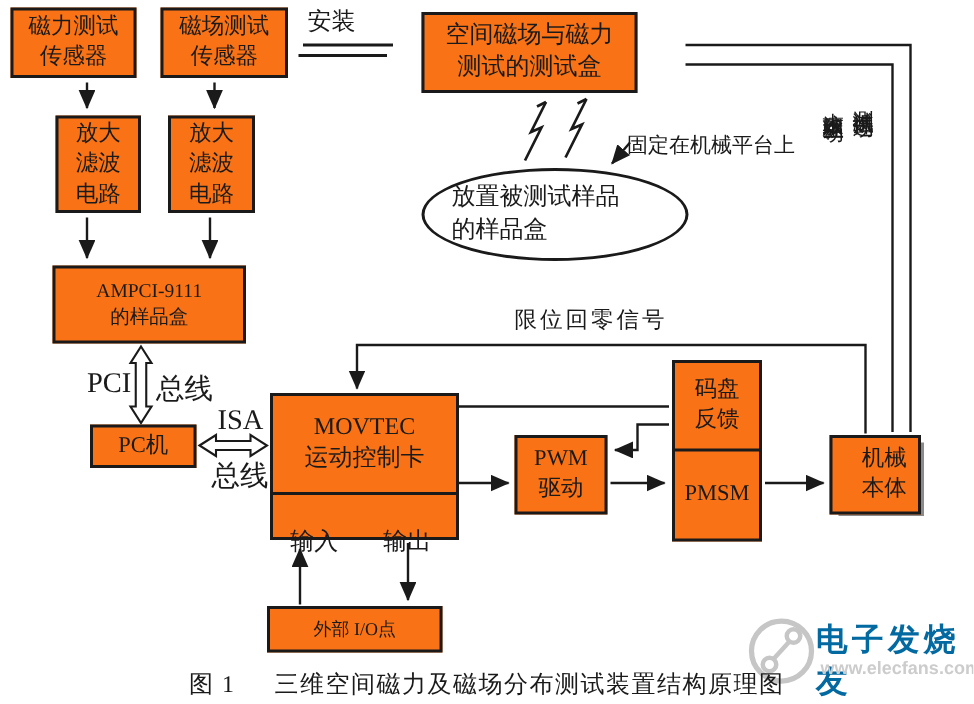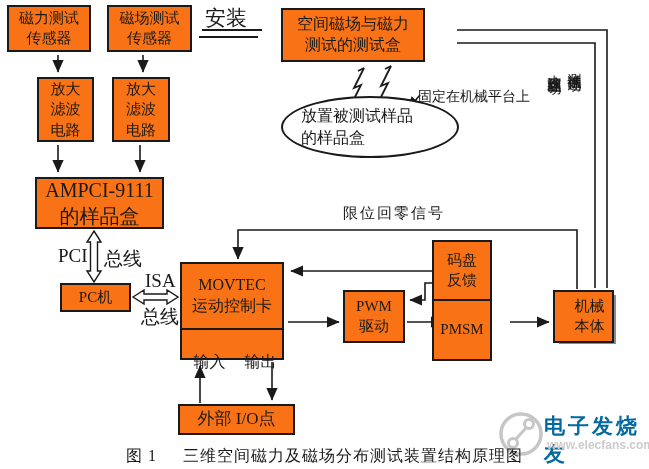--- a/index.html
+++ b/index.html
@@ -99,85 +99,85 @@
 
   <div class="box" style="left:7px;top:5px;width:84px;height:47px;">
     <span>磁力测试</span>
     <span>传感器</span>
   </div>
   <div class="box" style="left:107px;top:5px;width:85px;height:47px;">
     <span>磁场测试</span>
     <span>传感器</span>
   </div>
 
-  <div class="lbl" style="left:205px;top:4px;font-size:21px;">安装</div>
+  <div class="lbl" style="left:205px;top:4px;font-size:16px;">安装</div>
   <div class="hline" style="left:202px;top:29px;width:60px;"></div>
   <div class="hline" style="left:199px;top:36px;width:59px;"></div>
 
   <div class="box" style="left:281px;top:8px;width:144px;height:54px;font-size:16px;">
     <span>空间磁场与磁力</span>
     <span>测试的测试盒</span>
   </div>
 
   <div class="lbl" style="left:418px;top:88px;font-size:14px;">固定在机械平台上</div>
 
-  <div class="ellipse" style="left:281px;top:96px;width:178px;height:62px;font-size:16px;">
+  <div class="ellipse" style="left:281px;top:112px;width:178px;height:62px;font-size:16px;">
     <span>放置被测试样品</span>
     <span>的样品盒</span>
   </div>
 
   <div class="box" style="left:37px;top:77px;width:57px;height:65px;line-height:1.35;">
     <span>放大</span>
     <span>滤波</span>
     <span>电路</span>
   </div>
   <div class="box" style="left:112px;top:77px;width:58px;height:65px;line-height:1.35;">
     <span>放大</span>
     <span>滤波</span>
     <span>电路</span>
   </div>
 
-  <div class="box" style="left:35px;top:177px;width:129px;height:52px;font-size:20px;">
+  <div class="box" style="left:35px;top:177px;width:129px;height:52px;font-size:13px;">
     <span>AMPCI-9111</span>
     <span>的样品盒</span>
   </div>
 
   <div class="lbl" style="left:58px;top:245px;">PCI</div>
   <div class="lbl" style="left:104px;top:246px;">总线</div>
 
   <div class="box" style="left:60px;top:283px;width:71px;height:29px;">
     <span>PC机</span>
   </div>
 
   <div class="lbl" style="left:145px;top:270px;">ISA</div>
   <div class="lbl" style="left:141px;top:304px;">总线</div>
 
-  <div class="box" id="movtec" style="left:180px;top:262px;width:104px;height:98px;font-size:16px;">
+  <div class="box" id="movtec" style="left:180px;top:262px;width:126px;height:98px;font-size:16px;">
     <div class="main">
       <span>MOVTEC</span>
       <span>运动控制卡</span>
     </div>
     <div class="iorow">
       <div class="cell in">输入</div>
       <div class="cell out">输出</div>
     </div>
   </div>
 
-  <div class="box" style="left:178px;top:404px;width:117px;height:31px;font-size:17px;">
+  <div class="box" style="left:178px;top:404px;width:117px;height:31px;font-size:12px;">
     <span>外部 I/O点</span>
   </div>
 
   <div class="lbl" style="left:343px;top:204px;font-size:15px;letter-spacing:2px;">限位回零信号</div>
 
   <div class="box" style="left:343px;top:290px;width:62px;height:53px;">
     <span>PWM</span>
     <span>驱动</span>
   </div>
 
-  <div class="box" id="enc-pmsm" style="left:432px;top:240px;width:60px;height:121px;">
+  <div class="box" id="enc-pmsm" style="left:448px;top:240px;width:60px;height:121px;">
     <div class="enc">
       <span>码盘</span>
       <span>反馈</span>
     </div>
     <div class="pmsm">PMSM</div>
   </div>
 
   <div class="box" id="mech" style="left:553px;top:290px;width:61px;height:53px;padding-left:12px;">
     <span>机械</span>
     <span>本体</span>

